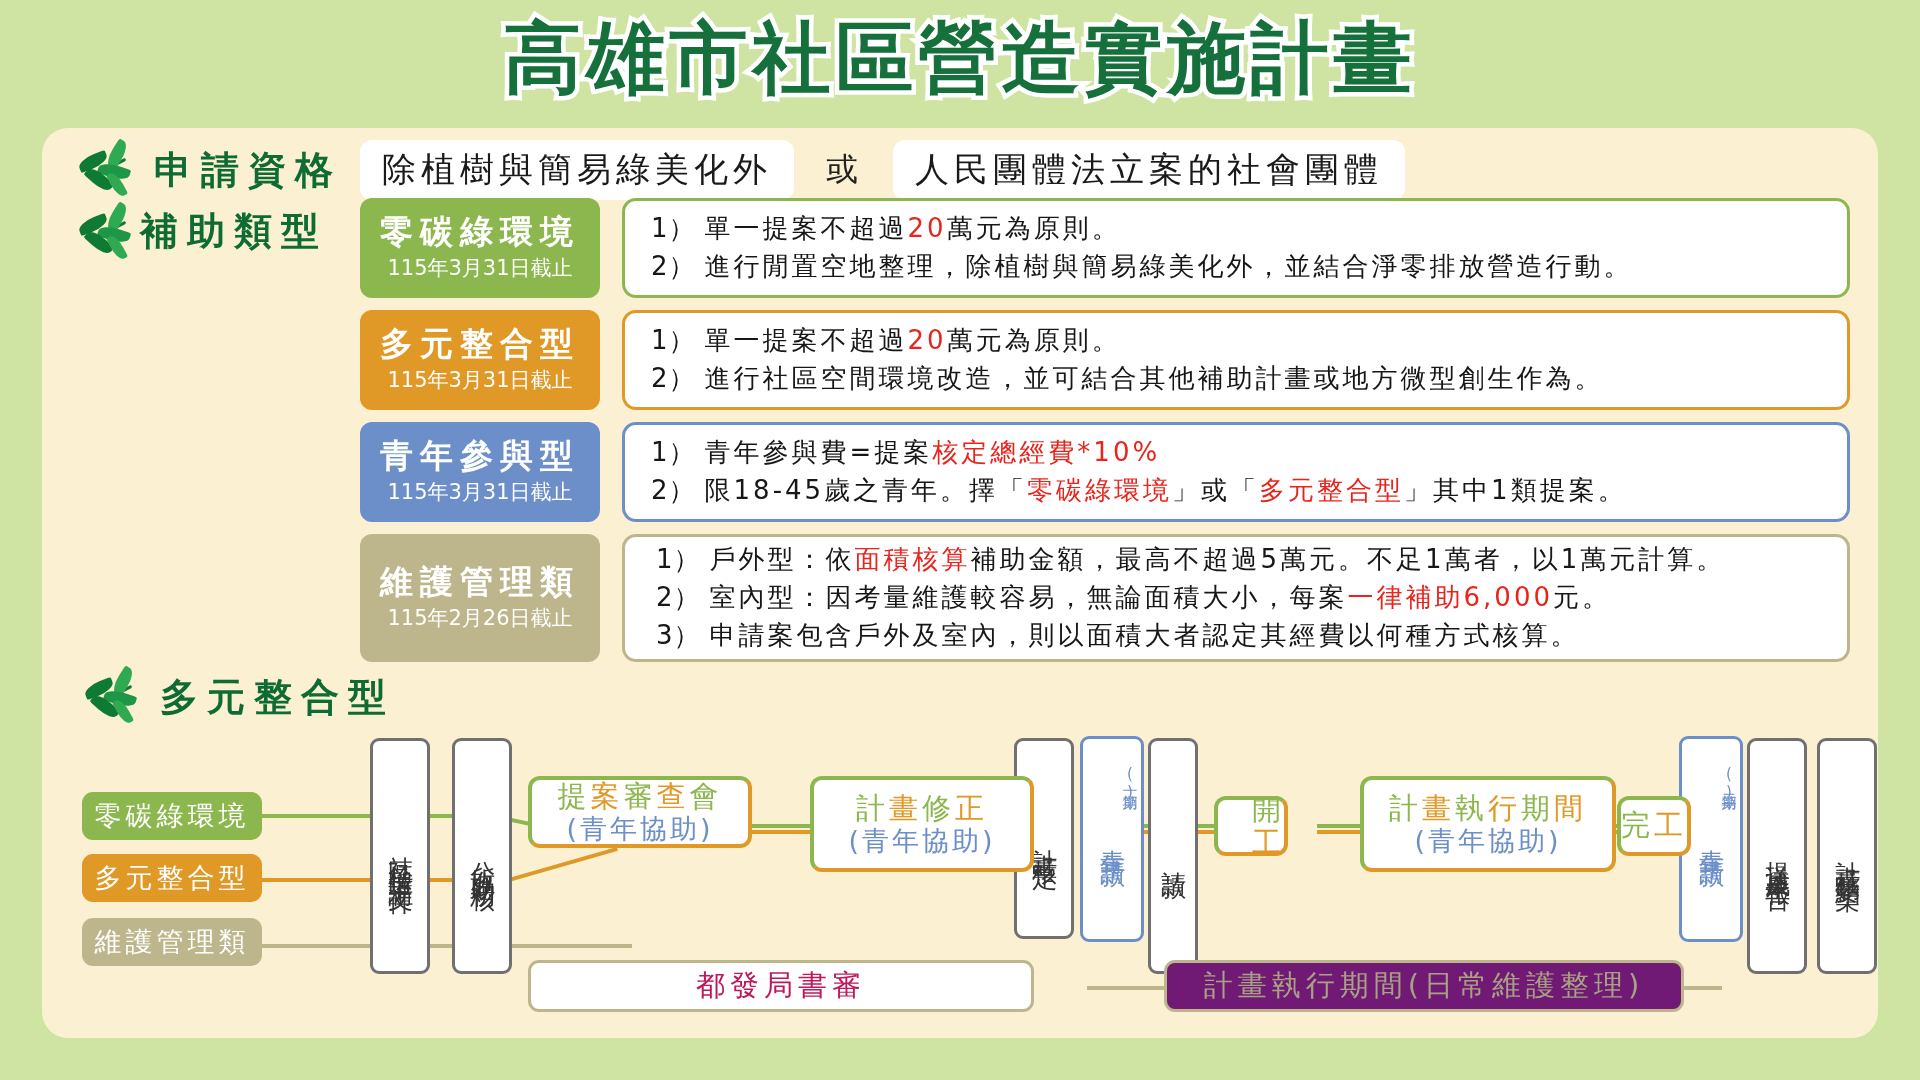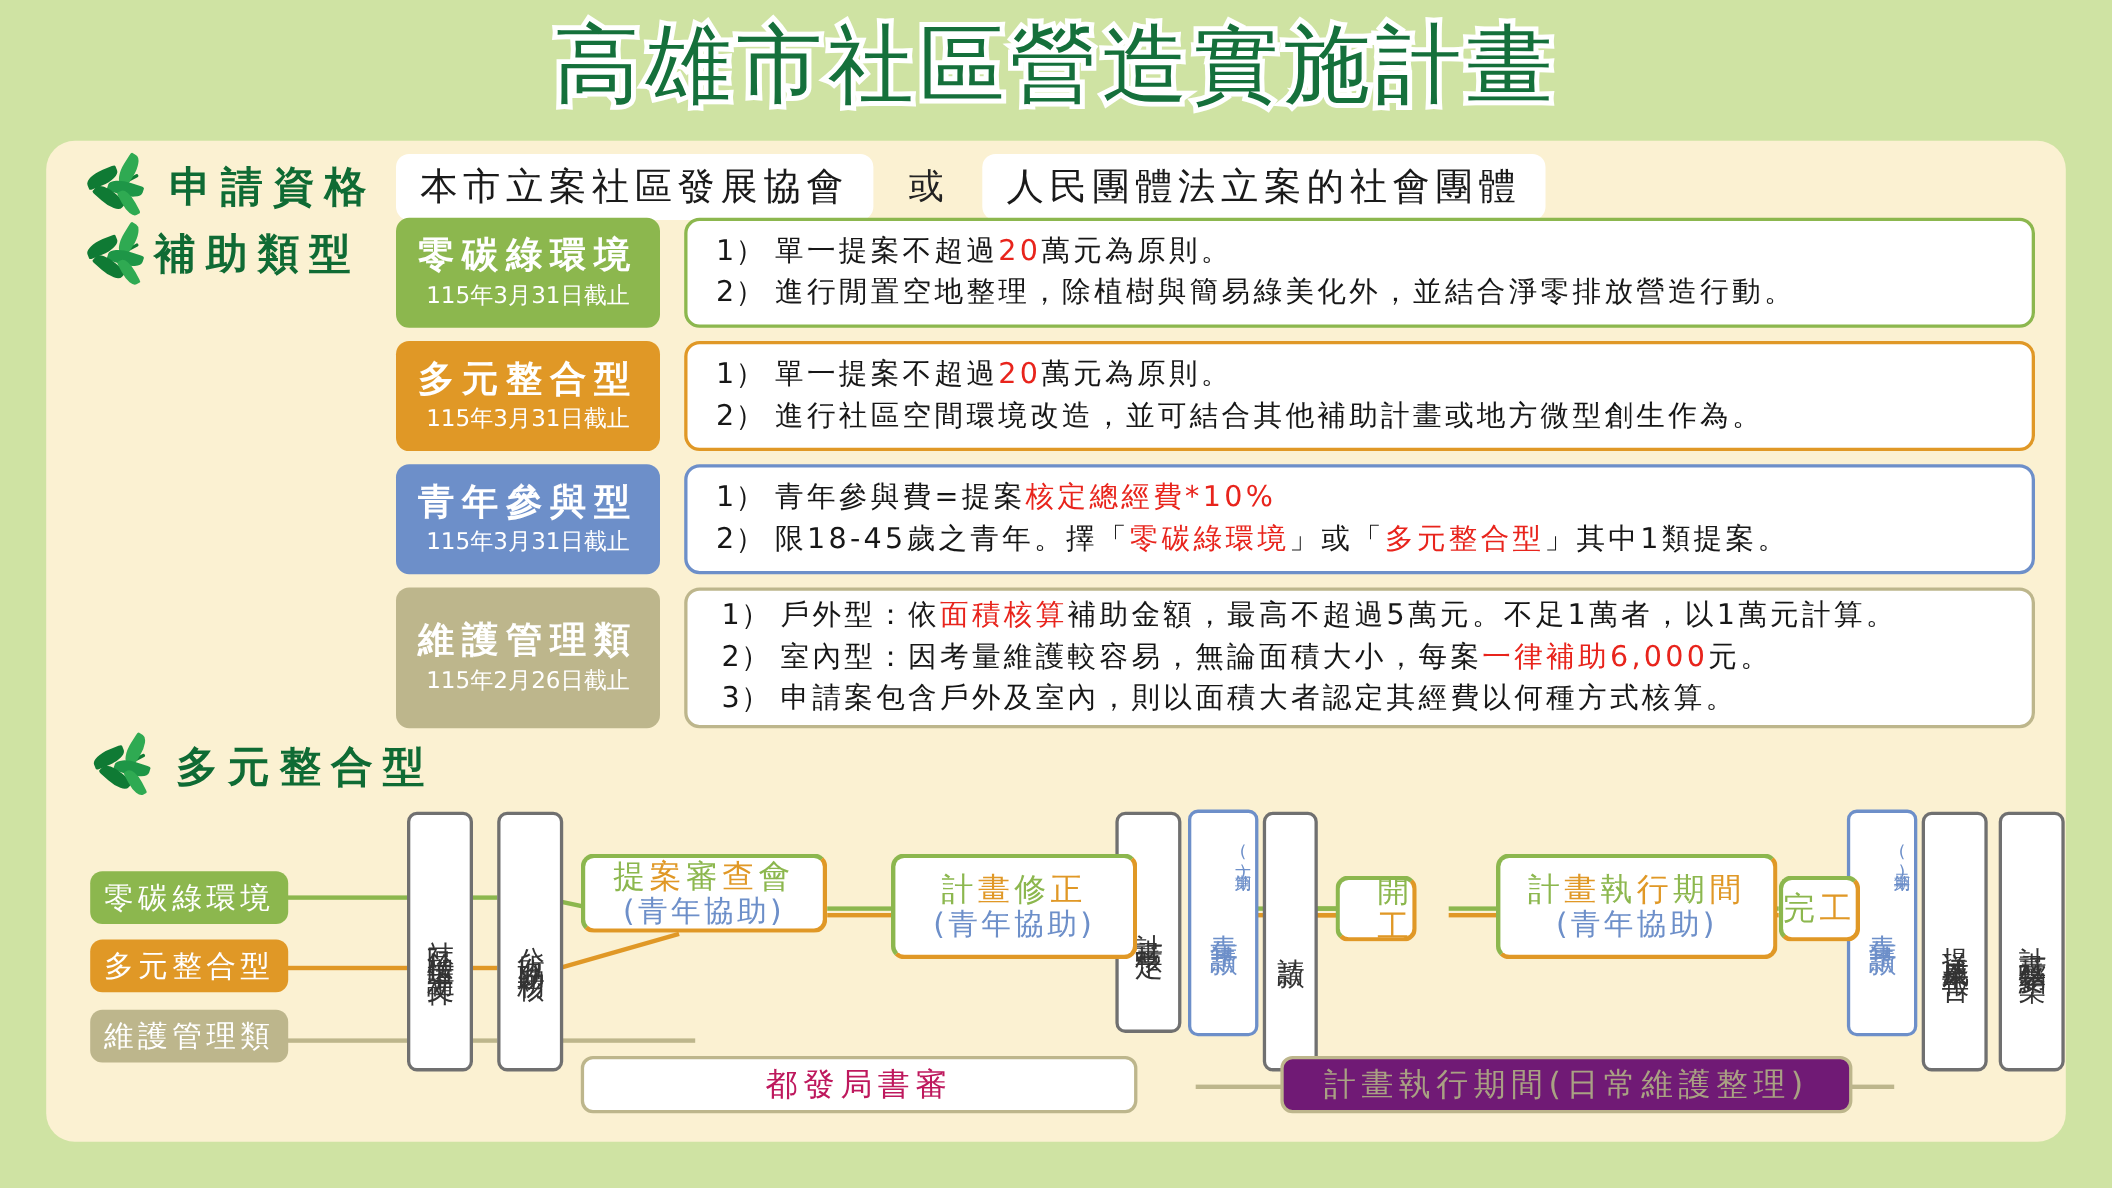--- a/index.html
+++ b/index.html
@@ -10,21 +10,21 @@
     overflow:hidden;
     position:relative;
   }
   
   .title-wrap{
     width:1920px;height:118px;
     display:flex;align-items:center;justify-content:center;
   }
   .title{
     font-size:78px;
-    font-weight:normal;
+    font-weight:bold;
     letter-spacing:5px;
     color:#15703b;
     -webkit-text-stroke:9px #ffffff;
     paint-order:stroke fill;
     text-shadow:0 0 0 #fff;
     font-family:"DejaVu Sans","Liberation Sans",sans-serif;
   }
   
   .panel{
     position:absolute;
@@ -100,21 +100,21 @@
   <div style="position:absolute;left:36px;top:12px;display:flex;align-items:center;gap:18px;">
     <div class="leaf">
       <span class="stem"></span>
         <span class="l1"></span>
         <span class="l2"></span>
       <span class="l3"></span>
         <span class="l4"></span>
         <span class="l5"></span>
     </div>
     <div class="sec-label">申請資格</div>
-    <div class="pill-white">本市立案社區發展協會</div>
+    <div class="pill-white">除植樹與簡易綠美化外</div>
     <div class="or-text">或</div>
     <div class="pill-white">人民團體法立案的社會團體</div>
   </div>
 
   <div style="position:absolute;left:36px;top:78px;display:flex;align-items:flex-start;gap:4px;">
     <div class="leaf">
       <span class="stem"></span>
         <span class="l1"></span>
         <span class="l2"></span>
       <span class="l3"></span>

